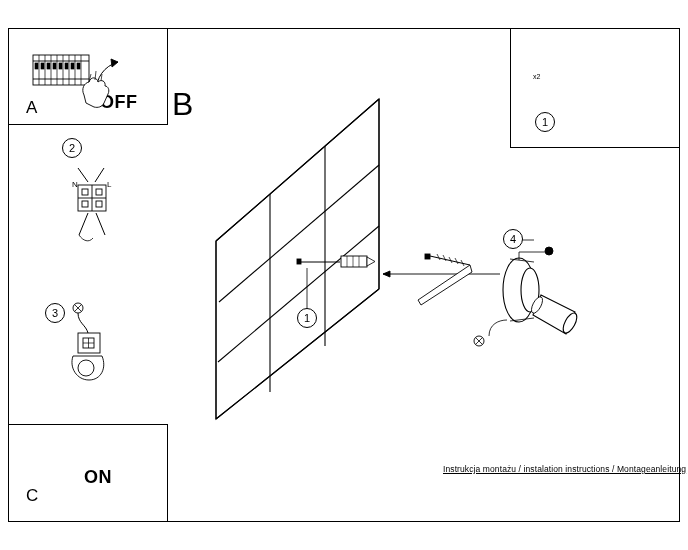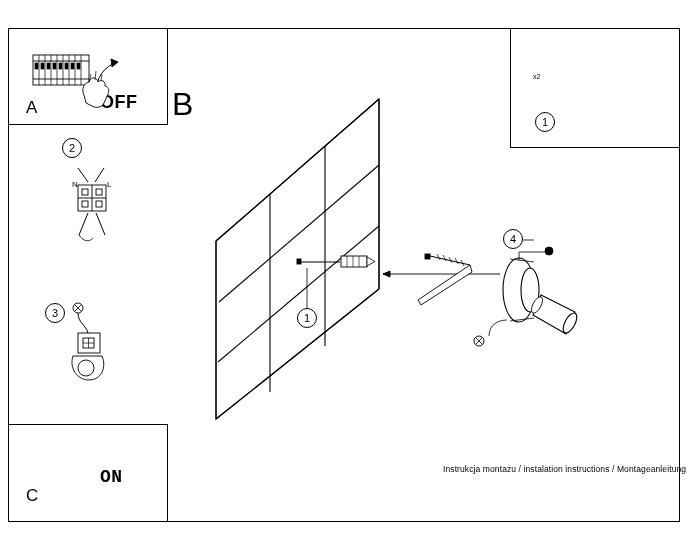--- a/index.html
+++ b/index.html
@@ -61,21 +61,21 @@
     color:#000;
   }
   .footer{
     position:absolute;
     left:443px;top:463px;
     font-size:8.5px;
     line-height:13px;
     color:#000;
     white-space:nowrap;
   }
-  .footer div{letter-spacing:.1px;}
+  .footer div{letter-spacing:.1px;text-decoration:underline;}
   svg{position:absolute;left:0;top:0;}
   .x2{
     position:absolute;
     font-size:7px;
     color:#000;
   }
 </style>
 </head>
 <body>
 
@@ -291,21 +291,21 @@
       </g>
 
       <g>
         <line x1="522" y1="240" x2="534" y2="240" stroke-width="0.8"></line>
       </g>
     </g>
   </svg>
 
   <div class="box panel-c"></div>
   <div class="label-letter" style="left:26px;top:486px;">C</div>
-  <div class="label-word" style="left:100px;top:467px;font-family:Liberation Mono, monospace;">ON</div>
+  <div class="label-word" style="left:84px;top:467px;">ON</div>
 
   <div class="box panel-1"></div>
   <div class="x2" style="left:533px;top:73px;">x2</div>
 
   <div class="label-big" style="left:172px;top:86px;">B</div>
 
   <div style="position:absolute;left:72px;top:180px;font-size:8px;">N</div>
   <div style="position:absolute;left:107px;top:180px;font-size:8px;">L</div>
 
   <div class="circnum" style="left:62px;top:138px;">2</div>

